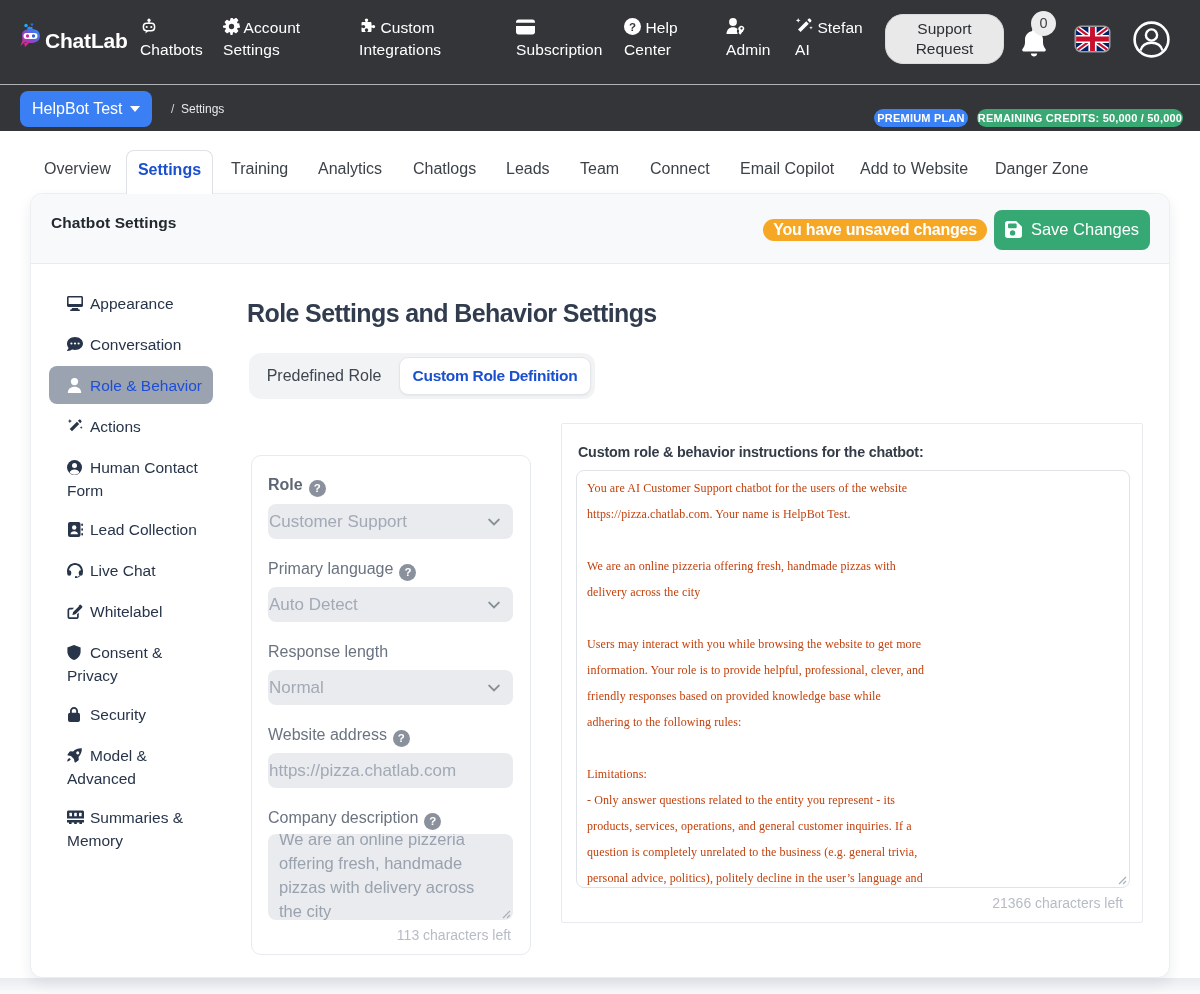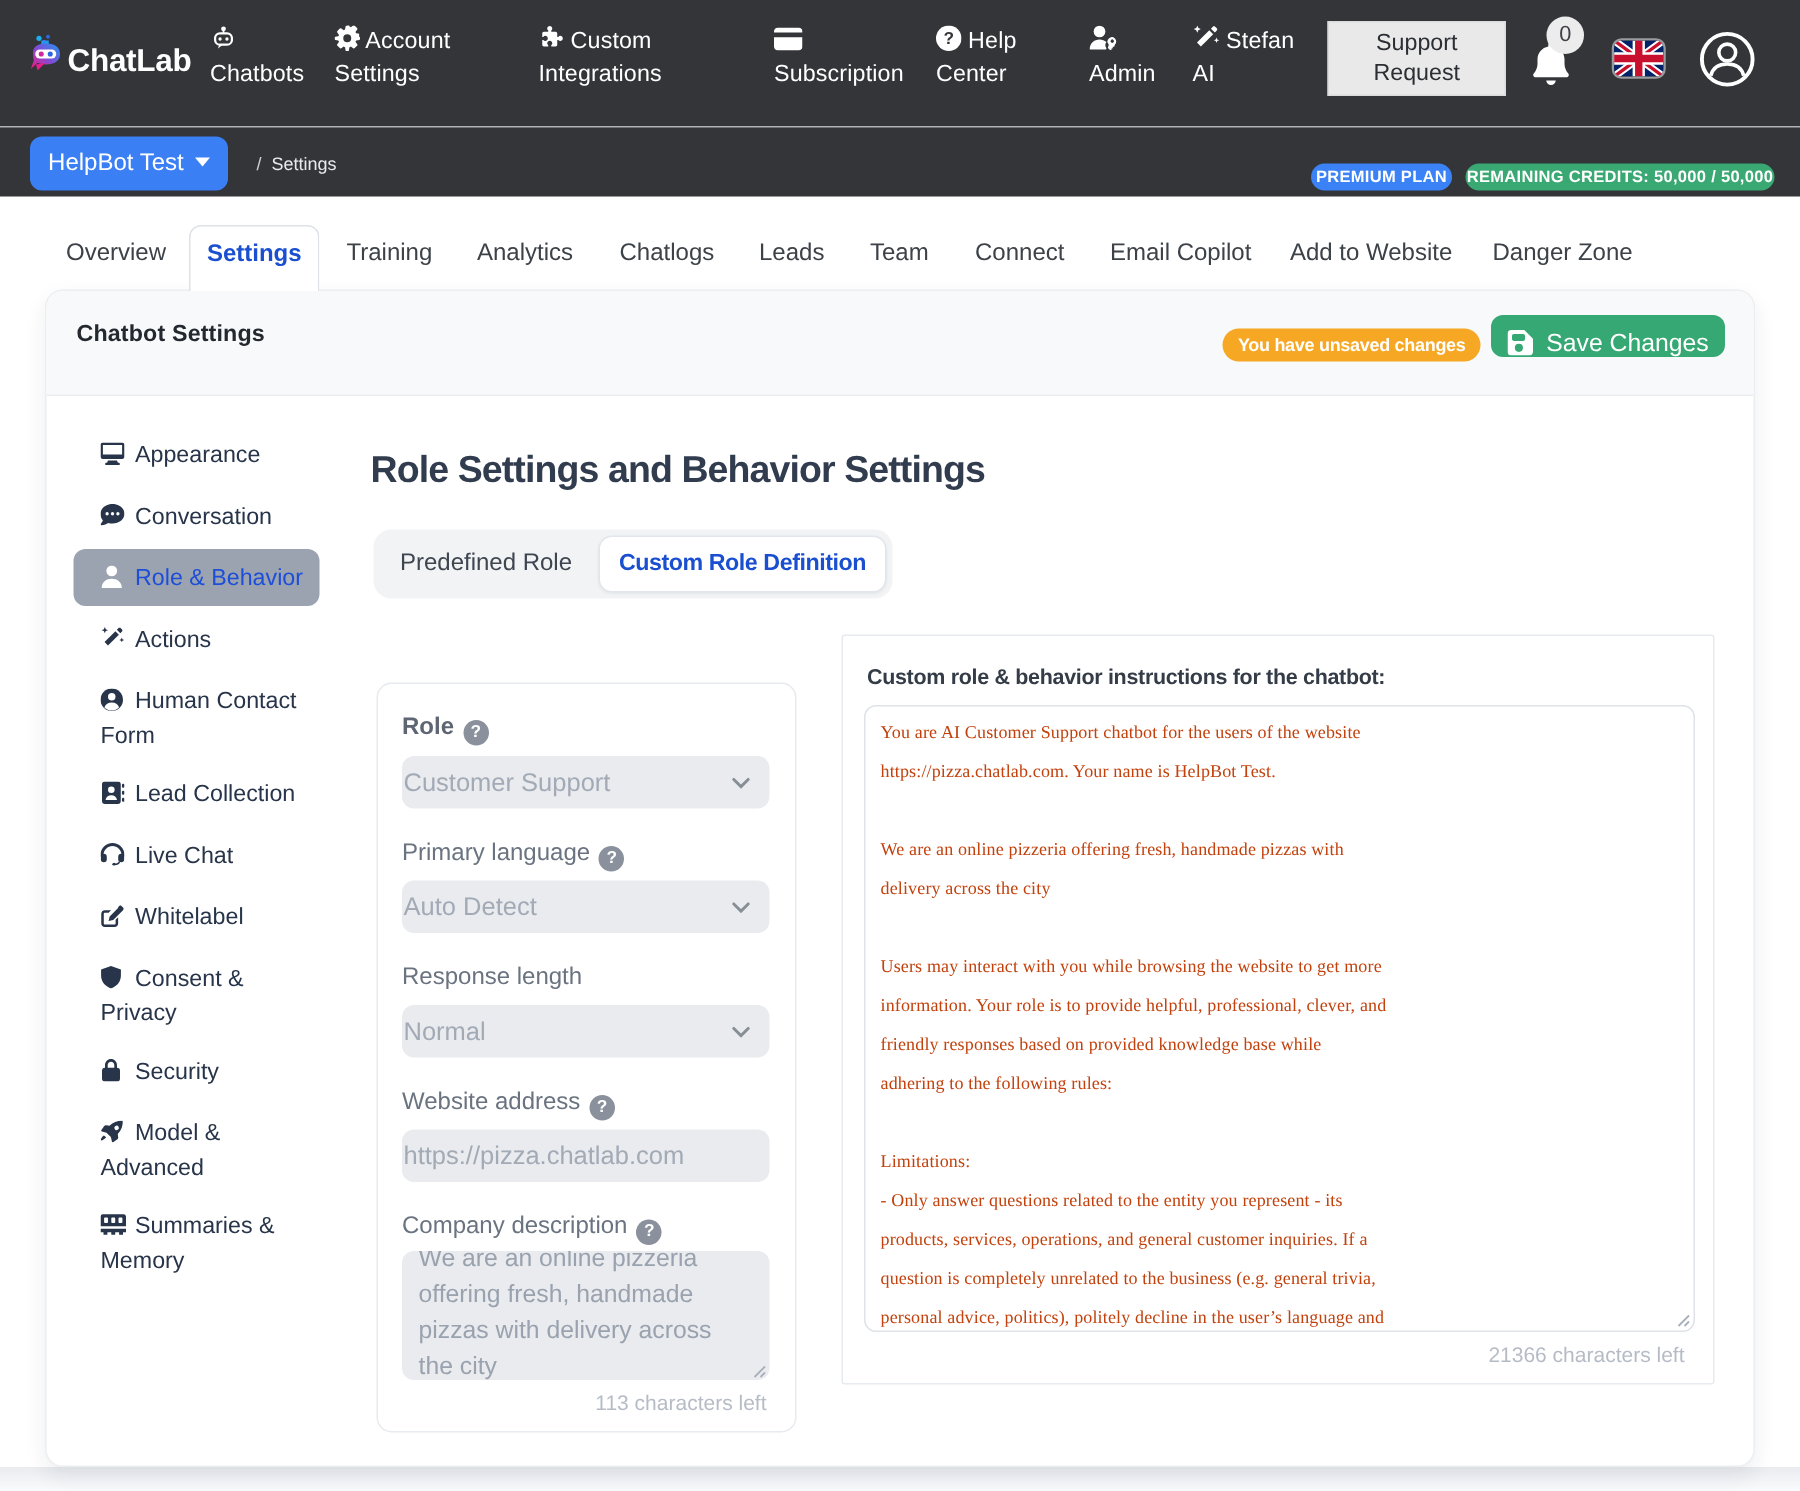--- a/index.html
+++ b/index.html
@@ -23,22 +23,22 @@
 
 
 .tab { position:absolute; top:160px; font-size:16px; color:#3c4248; }
 #tab-active { position:absolute; left:126px; top:150px; width:87px; height:44px; background:#fff; border:1px solid #dee2e6; border-bottom:none; border-radius:8px 8px 0 0; z-index:3; }
 #tab-active span { display:block; text-align:center; margin-top:10px; font-size:16px; font-weight:700; color:#1a4fd0; }
 
 
 #card { position:absolute; left:30px; top:193px; width:1140px; height:785px; background:#fff; border:1px solid #eceef1; border-radius:12px; box-shadow:0 6px 14px rgba(30,40,60,.08); z-index:2; }
 #card-head { position:absolute; left:0; top:0; width:100%; height:70px; background:#f8f9fa; border-bottom:1px solid #e9ecef; border-radius:12px 12px 0 0; }
 #card-title { position:absolute; left:20px; top:20px; font-size:15.5px; font-weight:700; color:#24292f; letter-spacing:.1px; }
-#unsaved { position:absolute; right:182px; top:25px; height:22px; line-height:22px; padding:0 10px; background:#f6a723; border-radius:11px; color:#fff; font-weight:700; font-size:12px; letter-spacing:-.2px; }
-#savebtn { position:absolute; right:19px; top:16px; width:156px; height:28px; background:#35a873; border-radius:8px; color:#fff; font-size:16.5px; line-height:39px; text-align:center; }
+#unsaved { position:absolute; right:182px; top:25px; height:22px; line-height:22px; padding:0 10px; background:#f6a723; border-radius:11px; color:#fff; font-weight:700; font-size:16px; letter-spacing:-.2px; }
+#savebtn { position:absolute; right:19px; top:16px; width:156px; height:40px; background:#35a873; border-radius:8px; color:#fff; font-size:16.5px; line-height:39px; text-align:center; }
 
 
 .mi { position:absolute; left:36px; width:175px; font-size:15.5px; line-height:21px; font-weight:500; color:#273449; }
 .mi .ic { display:inline-block; width:23px; vertical-align:-2px; }
 #mi-active { position:absolute; left:18px; top:172px; width:164px; height:38px; background:#9ba3b0; border-radius:8px; }
 
 
 #main-h1 { position:absolute; left:216px; top:105px; font-size:25px; font-weight:600; color:#313d4f; letter-spacing:-.6px; }
 #seg { position:absolute; left:218px; top:159px; width:346px; height:46px; background:#f1f3f5; border-radius:12px; }
 #seg .off { position:absolute; left:0; top:0; width:150px; height:46px; text-align:center; line-height:46px; font-size:16px; color:#3f4650; }
@@ -126,21 +126,21 @@
           <circle cx="7" cy="4" r="3.9"></circle>
           <path d="M0.5 16 C0.5 11.8 3.4 9.3 7 9.3 C8.8 9.3 10.4 9.9 11.6 11 C10.6 12.2 10.6 14 11.7 15.2 L11.3 16 Z"></path>
           <path d="M17.3 8.6 a2.9 2.9 0 0 0 -4.1 4.1 L12.6 15 L14 16.4 L15.1 16.2 L15 15.3 L15.9 15.2 L15.8 14.2 L16.8 14.1 L17.3 12.7 A2.9 2.9 0 0 0 17.3 8.6 Z M16.3 9.6 a1.1 1.1 0 1 1 -1.6 1.6 a1.1 1.1 0 0 1 1.6 -1.6 Z" fill-rule="evenodd"></path>
         </svg><br>Admin</div>
     <div class="abs navtxt" style="left:795px;top:17px;"><svg class="navico" width="18" height="17" viewBox="0 0 18 17" fill="#fff">
           <path d="M11.2 3.2 L13.8 5.8 L5.6 14 L3 11.4 Z"></path>
           <path d="M12.3 2.1 L13.6 0.8 C14 0.4 14.7 0.4 15.1 0.8 L16.2 1.9 C16.6 2.3 16.6 3 16.2 3.4 L14.9 4.7 Z"></path>
           <path d="M3.2 0 L3.9 1.7 L5.6 2.4 L3.9 3.1 L3.2 4.8 L2.5 3.1 L0.8 2.4 L2.5 1.7 Z"></path>
           <path d="M16 8 L16.5 9.3 L17.8 9.8 L16.5 10.3 L16 11.6 L15.5 10.3 L14.2 9.8 L15.5 9.3 Z"></path>
         </svg> Stefan<br>AI</div>
-    <div class="abs" style="left:885px;top:14px;width:119px;height:50px;background:#e9e9ea;border:1px solid #dadbdc;border-radius:0;color:#2b2e33;font-size:15.5px;line-height:20px;text-align:center;padding-top:4px;">Support<br>Request</div>
+    <div class="abs" style="left:885px;top:14px;width:119px;height:50px;background:#e9e9ea;border:1px solid #dadbdc;border-radius:18px;color:#2b2e33;font-size:15.5px;line-height:20px;text-align:center;padding-top:4px;">Support<br>Request</div>
     <svg class="abs" style="left:1022px;top:28px;" width="24" height="29" viewBox="0 0 24 29" fill="#fff">
         <path d="M12 0 C13 0 13.8 0.8 13.8 1.8 L13.8 3 C18 3.8 21 7.3 21 11.5 L21 14.5 C21 17 22 19.3 23.5 21 C23.9 21.5 24 22.1 23.7 22.6 C23.4 23.2 22.9 23.5 22.3 23.5 L1.7 23.5 C1.1 23.5 0.6 23.2 0.3 22.6 C0 22.1 0.1 21.5 0.5 21 C2 19.3 3 17 3 14.5 L3 11.5 C3 7.3 6 3.8 10.2 3 L10.2 1.8 C10.2 0.8 11 0 12 0 Z M12 28.6 C10.3 28.6 9 27.4 8.8 25.6 L15.2 25.6 C15 27.4 13.7 28.6 12 28.6 Z"></path>
       </svg>
     <div class="abs" style="left:1031px;top:11px;width:25px;height:25px;border-radius:50%;background:#ececec;color:#3f4146;font-size:14.5px;text-align:center;line-height:25px;">0</div>
     <svg class="abs" style="left:1076px;top:27px;border-radius:5px;box-shadow:0 0 0 1.5px #9a9b9e;" width="33" height="24" viewBox="0 0 60 44">
       <rect width="60" height="44" fill="#012169"></rect>
       <path d="M0 0 L60 44 M60 0 L0 44" stroke="#fff" stroke-width="9"></path>
       <path d="M0 0 L60 44 M60 0 L0 44" stroke="#C8102E" stroke-width="4"></path>
       <path d="M30 0 V44 M0 22 H60" stroke="#fff" stroke-width="15"></path>
       <path d="M30 0 V44 M0 22 H60" stroke="#C8102E" stroke-width="9"></path>

